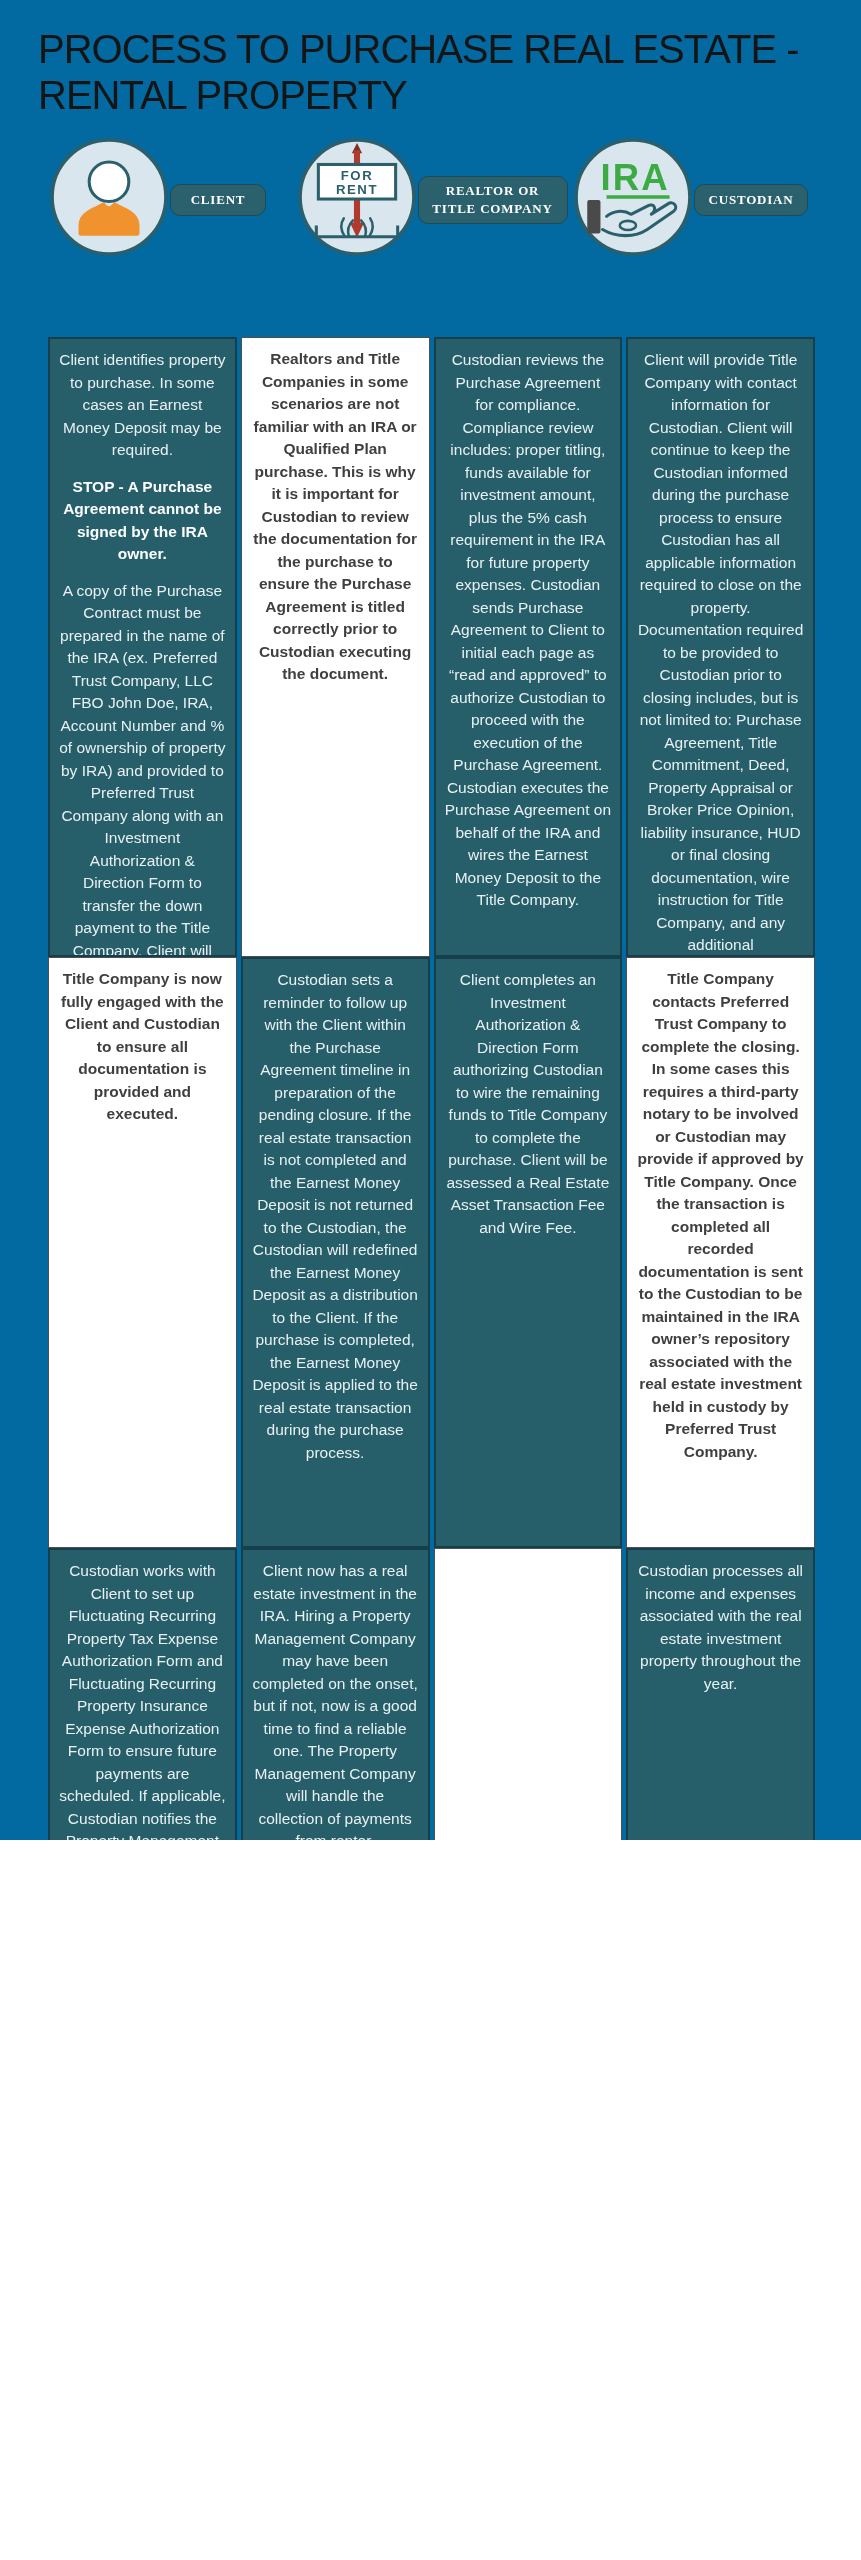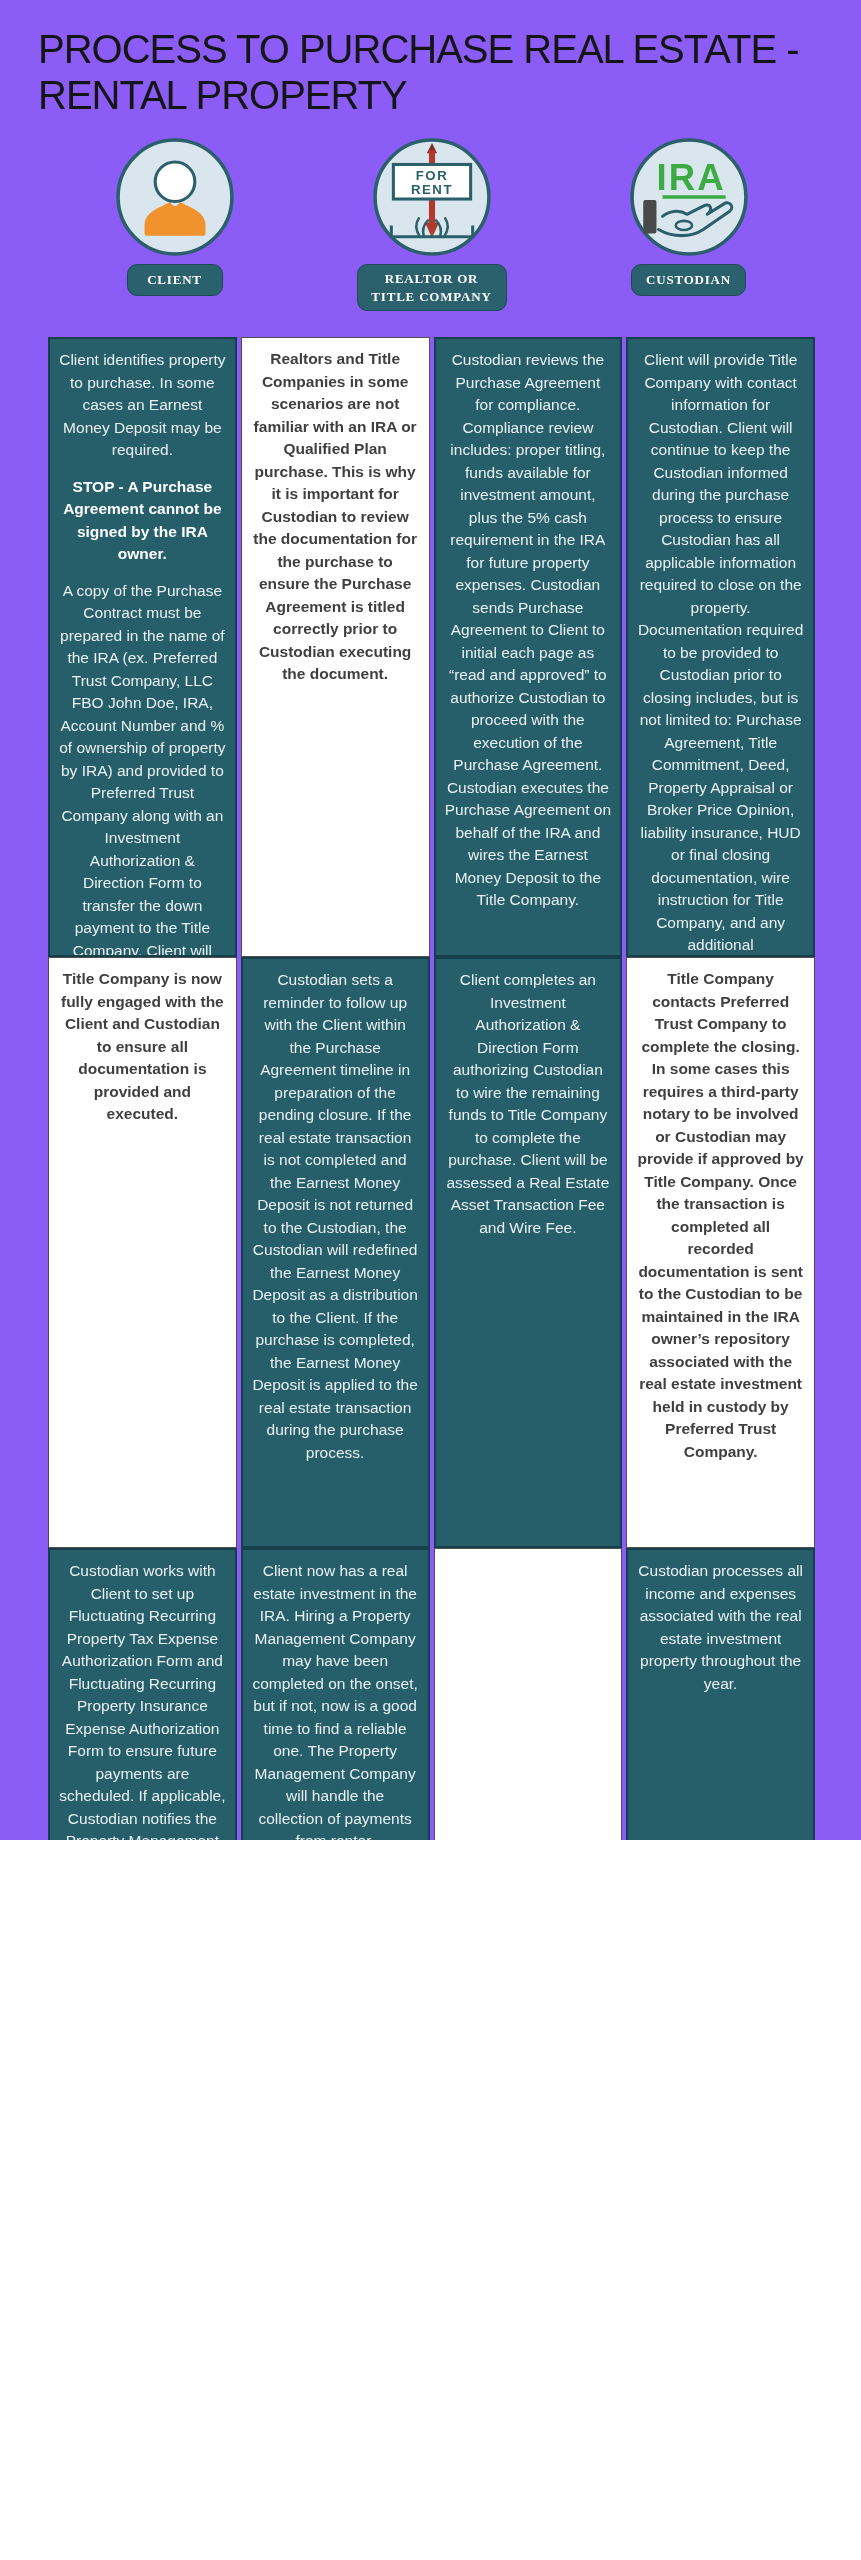--- a/index.html
+++ b/index.html
@@ -1,28 +1,28 @@
 <!DOCTYPE html>
 <html><head>
 <meta charset="utf-8">
 <style>
   * { margin:0; padding:0; box-sizing:border-box; }
   html,body { background:#ffffff; }
   body { font-family:"Liberation Sans", sans-serif; }
-  .page { position:relative; width:861px; height:1840px; background:#8b5cf6; overflow:hidden; }
+  .page { position:relative; width:861px; height:1840px; background:#0369a1; overflow:hidden; }
 
   
   .title { position:absolute; left:38px; top:26px; color:#151515; letter-spacing:-1px; }
   .title .l1 { font-size:40px; font-weight:400; line-height:47px; }
   .title .l2 { font-size:40px; font-weight:400; line-height:44px; }
 
   
   .actors { position:absolute; left:48px; top:136px; width:767px;
             display:grid; grid-template-columns:repeat(3,1fr); column-gap:4px; }
-  .actor { display:flex; flex-direction:column; align-items:center; }
+  .actor { display:flex; flex-direction:row; align-items:center; }
   .actor svg { width:122px; height:122px; }
   .pill { margin-top:6px; background:#2B606D; border:1px solid #1C4B57; border-radius:10px;
           color:#fff; font-family:"Liberation Serif", serif; font-weight:700;
           font-size:13px; line-height:1.35; letter-spacing:0.8px; text-align:center;
           padding:6px 14px; min-width:96px; }
   .pill.wide { width:150px; padding:5px 6px; }
 
   
   .ptable { position:absolute; left:48px; top:337px; width:767px;
             display:grid; grid-template-columns:repeat(4,1fr); column-gap:4px;

